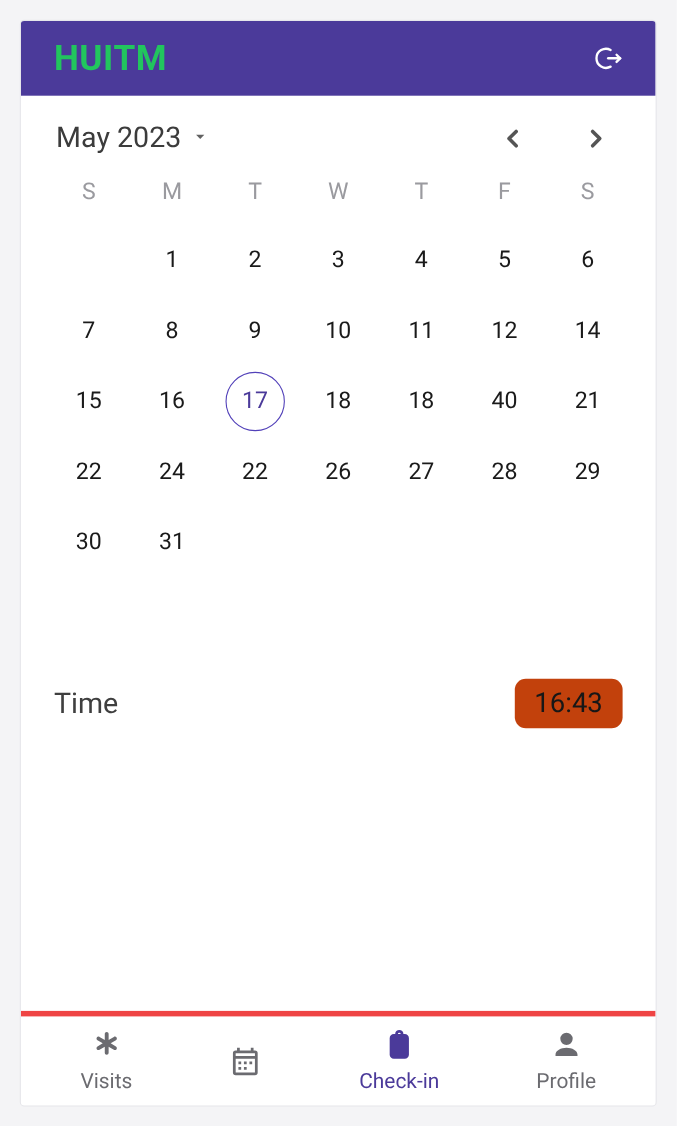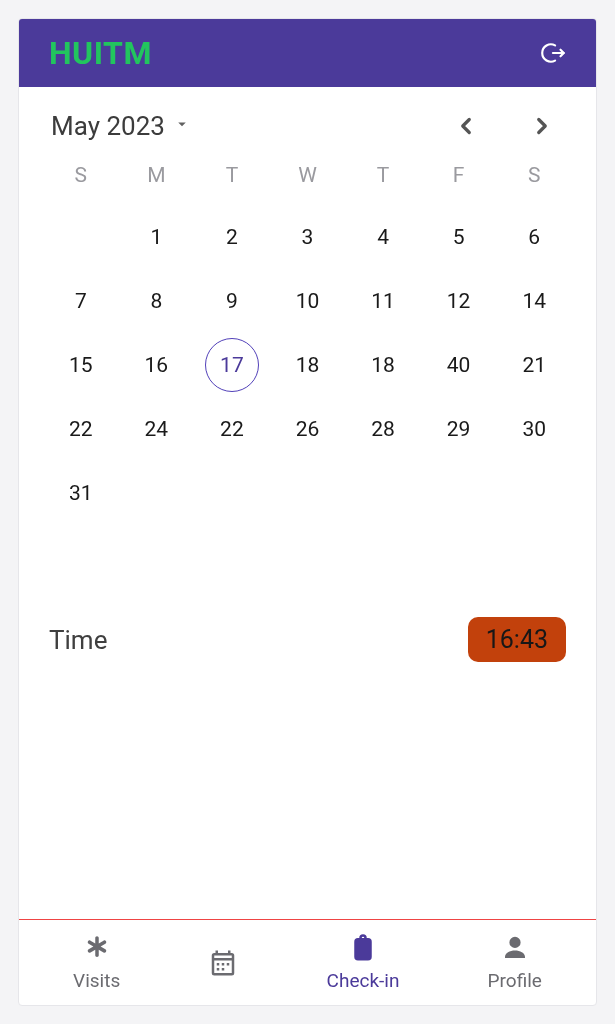--- a/index.html
+++ b/index.html
@@ -120,21 +120,21 @@
   .time-value {
     background: #c2410c;
     color: #171717;
     font-size: 25px;
     padding: 8px 18px;
     border-radius: 10px;
     cursor: pointer;
   }
   .tabbar {
     height: 86px;
-    border-top: 1px solid #ef4444;
+    border-top: 5px solid #ef4444;
     display: flex;
     align-items: center;
     justify-content: space-around;
     padding: 0 10px;
   }
   .tab {
     display: flex;
     flex-direction: column;
     align-items: center;
     gap: 6px;
@@ -263,20 +263,23 @@
         <div class="day-cell">
           <div class="day-inner">24</div>
         </div>
         <div class="day-cell">
           <div class="day-inner">22</div>
         </div>
         <div class="day-cell">
           <div class="day-inner">26</div>
         </div>
         <div class="day-cell">
+          <div class="day-inner">27</div>
+        </div>
+        <div class="day-cell">
           <div class="day-inner">28</div>
         </div>
         <div class="day-cell">
           <div class="day-inner">29</div>
         </div>
         <div class="day-cell">
           <div class="day-inner">30</div>
         </div>
         <div class="day-cell">
           <div class="day-inner">31</div>

